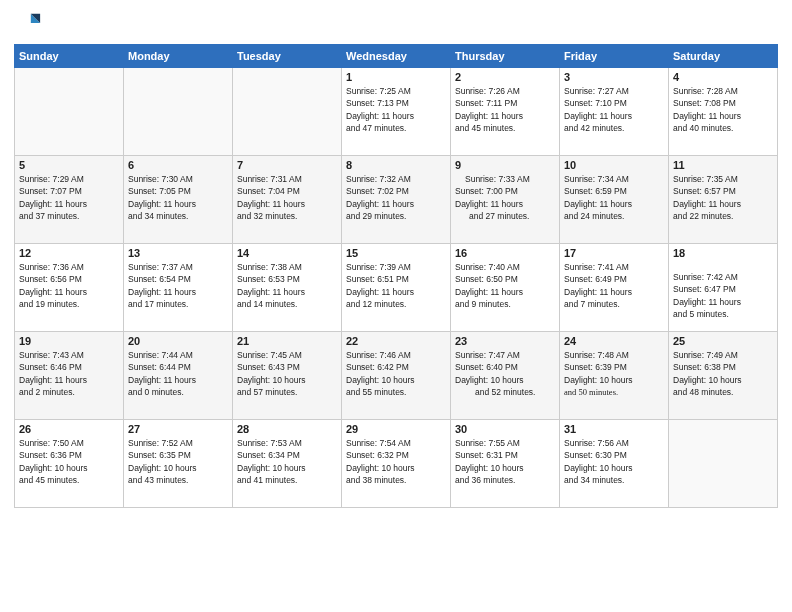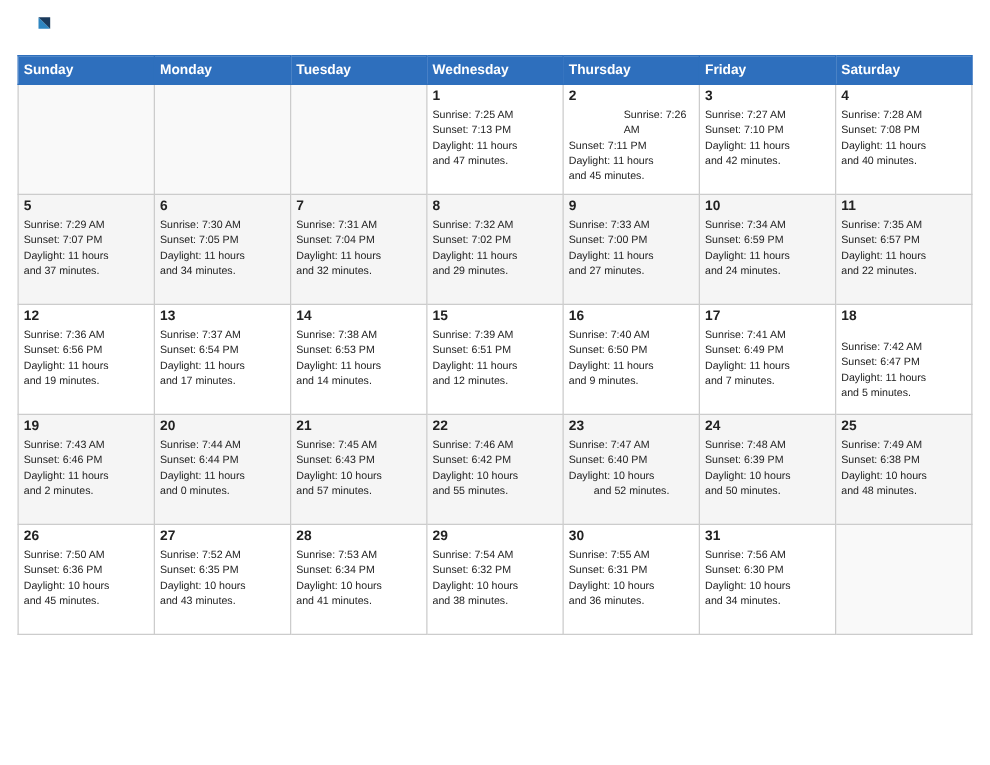--- a/index.html
+++ b/index.html
@@ -135,21 +135,21 @@
             <div class="day-info">
               <span style="display: block;">Sunrise: 7:25 AM</span>
               <span style="display: block;">Sunset: 7:13 PM</span>
               <span style="display: block;">Daylight: 11 hours</span>
               <span style="display: block;">and 47 minutes.</span>
             </div>
           </td>
           <td>
             <span class="day-num">2</span>
             <div class="day-info">
-              <span style="display: block; margin-left: 44px;">Sunrise: 7:26 AM</span>
+              <span style="display: block;">Sunrise: 7:26 AM</span>
               <span style="display: block;">Sunset: 7:11 PM</span>
               <span style="display: block;">Daylight: 11 hours</span>
               <span style="display: block;">and 45 minutes.</span>
             </div>
           </td>
           <td>
             <span class="day-num">3</span>
             <div class="day-info">
               <span style="display: block;">Sunrise: 7:27 AM</span>
               <span style="display: block;">Sunset: 7:10 PM</span>
@@ -200,24 +200,24 @@
             <div class="day-info">
               <span style="display: block;">Sunrise: 7:32 AM</span>
               <span style="display: block;">Sunset: 7:02 PM</span>
               <span style="display: block;">Daylight: 11 hours</span>
               <span style="display: block;">and 29 minutes.</span>
             </div>
           </td>
           <td>
             <span class="day-num">9</span>
             <div class="day-info">
-              <span style="display: block;">Sunrise: 7:33 AM</span>
+              <span style="display: block; margin-left: 10px;">Sunrise: 7:33 AM</span>
               <span style="display: block;">Sunset: 7:00 PM</span>
               <span style="display: block;">Daylight: 11 hours</span>
-              <span style="display: block;">and 27 minutes.</span>
+              <span style="display: block; margin-left: 14px;">and 27 minutes.</span>
             </div>
           </td>
           <td>
             <span class="day-num">10</span>
             <div class="day-info">
               <span style="display: block;">Sunrise: 7:34 AM</span>
               <span style="display: block;">Sunset: 6:59 PM</span>
               <span style="display: block;">Daylight: 11 hours</span>
               <span style="display: block;">and 24 minutes.</span>
             </div>
@@ -342,21 +342,21 @@
               <span style="display: block;">Daylight: 10 hours</span>
               <span style="display: block; padding-left: 20px;">and 52 minutes.</span>
             </div>
           </td>
           <td>
             <span class="day-num">24</span>
             <div class="day-info">
               <span style="display: block;">Sunrise: 7:48 AM</span>
               <span style="display: block;">Sunset: 6:39 PM</span>
               <span style="display: block;">Daylight: 10 hours</span>
-              <span style="display: block;">and 50 minutes.</span>
+              <span style="display: block; font-family: Liberation Serif, serif;">and 50 minutes.</span>
             </div>
           </td>
           <td>
             <span class="day-num">25</span>
             <div class="day-info">
               <span style="display: block;">Sunrise: 7:49 AM</span>
               <span style="display: block;">Sunset: 6:38 PM</span>
               <span style="display: block;">Daylight: 10 hours</span>
               <span style="display: block;">and 48 minutes.</span>
             </div>

